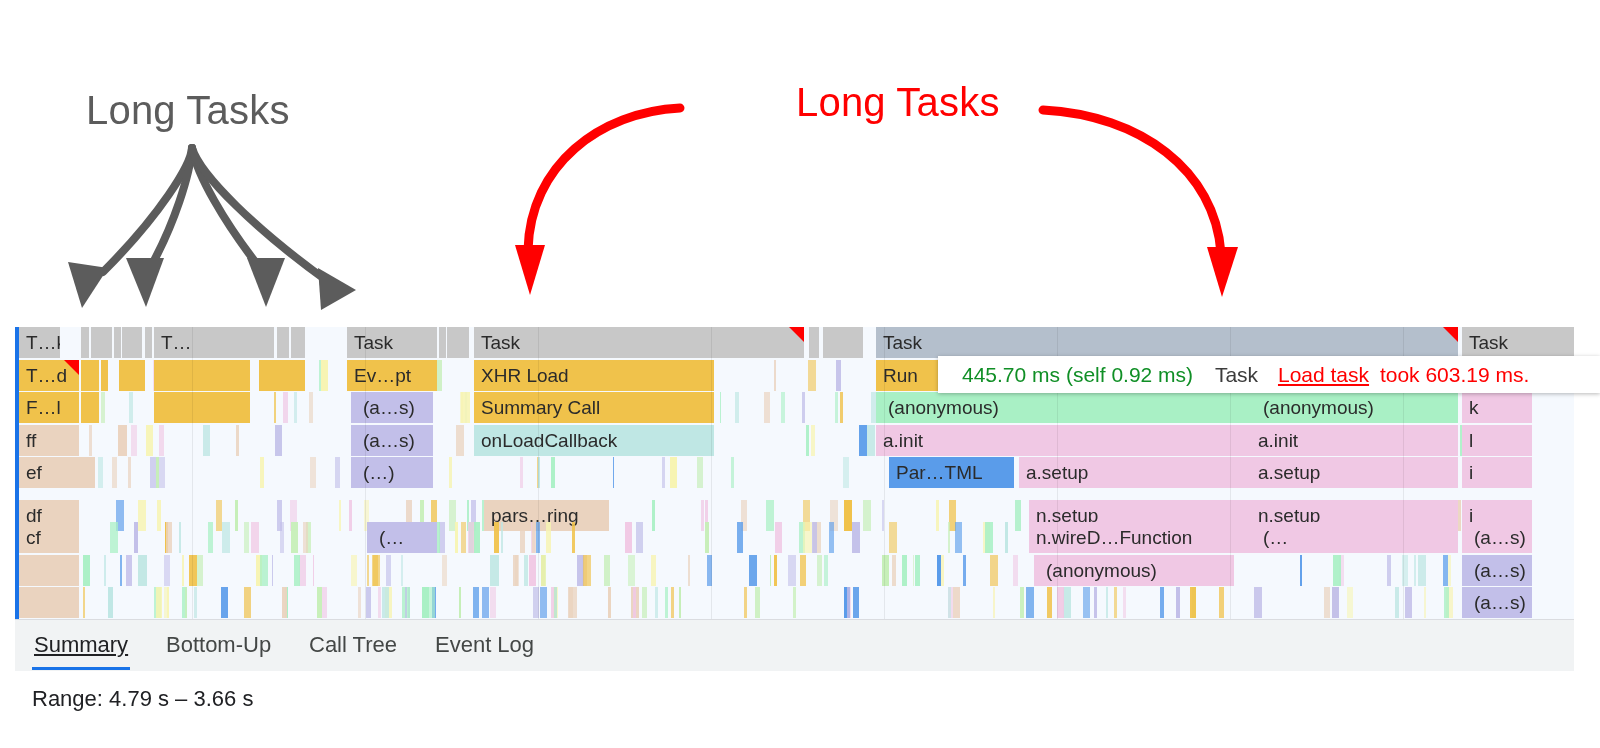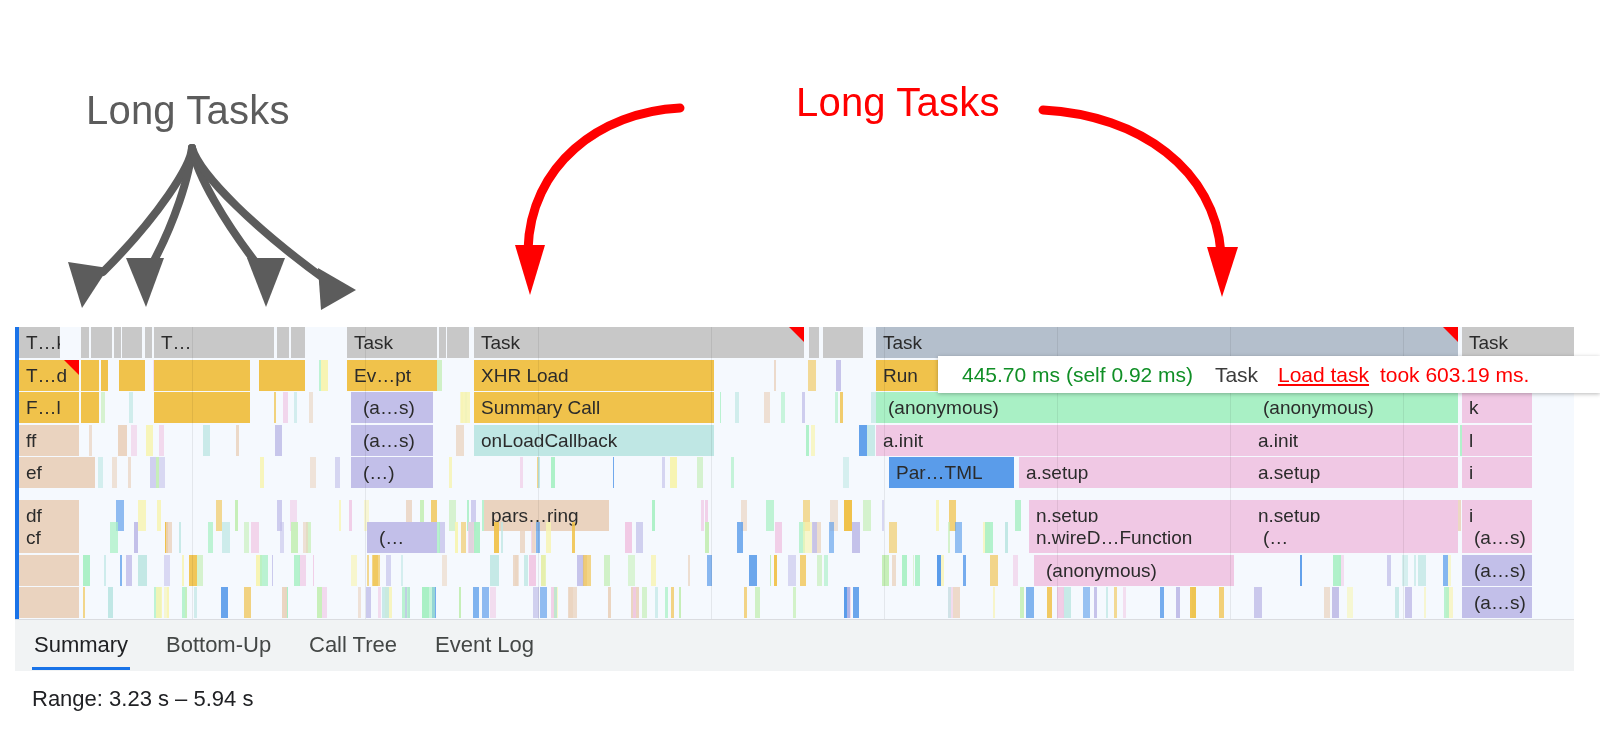--- a/index.html
+++ b/index.html
@@ -657,19 +657,19 @@
   </div>
 
 <div id="tooltip">
   <span class="tt-dur">445.70 ms (self 0.92 ms)</span>
   <span class="tt-name">Task</span>
   <span class="tt-warn-link">Load task</span>
   <span class="tt-warn-rest">took 603.19 ms.</span>
 </div>
 
 <div id="tabstrip">
-    <div class="tab active" style="left: 17px;">Summary</div>
+    <div class="tab active" style="left: 17px; text-decoration: underline;">Summary</div>
     <div class="tab" style="left: 149px;">Bottom-Up</div>
     <div class="tab" style="left: 292px;">Call Tree</div>
     <div class="tab" style="left: 418px;">Event Log</div>
   </div>
 
-<div id="range-text">Range: 3.23 s – 5.94 s</div>
+<div id="range-text">Range: 4.79 s – 3.66 s</div>
 
 </body></html>

